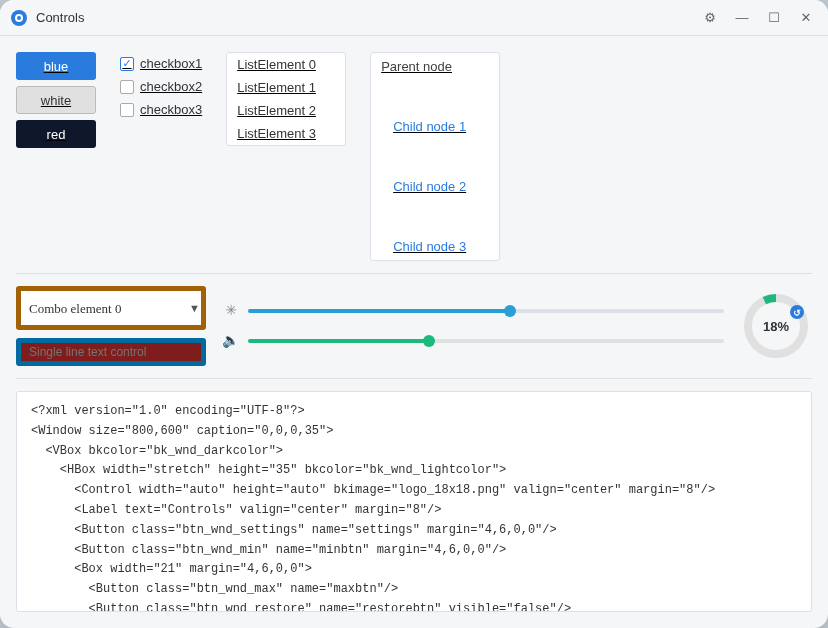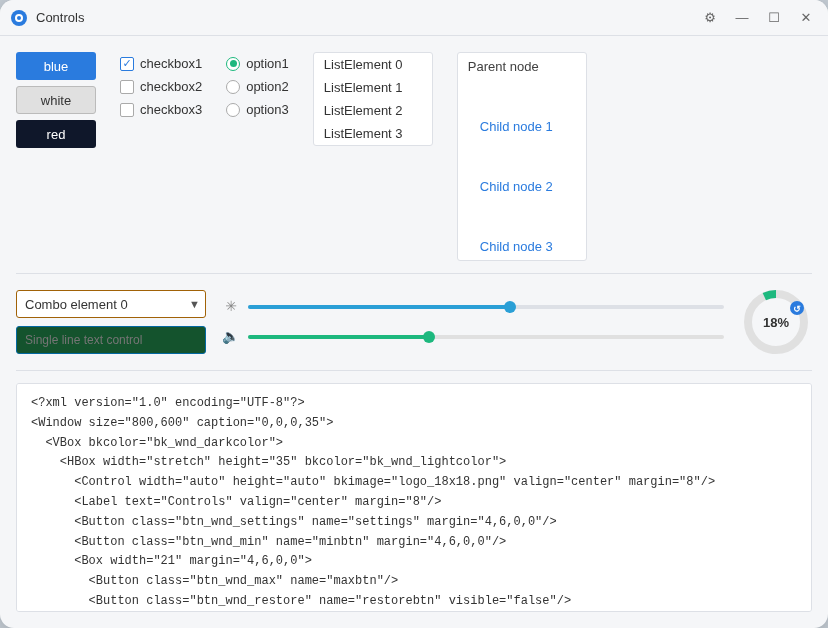--- a/index.html
+++ b/index.html
@@ -64,20 +64,21 @@
       display: flex;
       flex-direction: column;
       gap: 12px;
       overflow: hidden;
     }
     .top-section {
       display: flex;
       align-items: flex-start;
       gap: 24px;
       flex-shrink: 0;
+      text-decoration: underline;
     }
     
     .buttons-group {
       display: flex;
       flex-direction: column;
       gap: 6px;
     }
     .btn-colored {
       width: 80px;
       height: 28px;
@@ -200,45 +201,46 @@
       align-items: center;
       gap: 16px;
       flex-shrink: 0;
     }
     .combo-wrapper {
       position: relative;
       width: 190px;
     }
     .combo-wrapper select {
       width: 100%;
-      height: 28px;
-      border: 1px solid #a16207;
+      height: 44px;
+      border: 5px solid #a16207;
       border-radius: 3px;
       background: white;
       font-size: 13px;
       color: #333;
       padding: 0 28px 0 8px;
       appearance: none;
       cursor: pointer;
+      font-family: Liberation Serif, serif;
     }
     .combo-arrow {
       position: absolute;
       right: 6px;
       top: 50%;
       transform: translateY(-50%);
       color: #555;
       pointer-events: none;
       font-size: 11px;
     }
     .text-input {
       width: 190px;
       height: 28px;
-      border: 1px solid #0369a1;
-      border-radius: 3px;
-      background: #14532d;
+      border: 5px solid #0369a1;
+      border-radius: 3px;
+      background: #7f1d1d;
       font-size: 12px;
       color: #aaa;
       padding: 0 8px;
     }
     
     .sliders-section {
       flex: 1;
       display: flex;
       flex-direction: column;
       gap: 12px;
@@ -354,36 +356,20 @@
         <div class="checkbox-item">
           <div class="checkbox-box"></div>
           <span>checkbox2</span>
         </div>
         <div class="checkbox-item">
           <div class="checkbox-box"></div>
           <span>checkbox3</span>
         </div>
       </div>
 
-      <div class="options-group">
-        <div class="option-item">
-          <div class="radio-circle checked">
-            <div class="radio-inner"></div>
-          </div>
-          <span>option1</span>
-        </div>
-        <div class="option-item">
-          <div class="radio-circle"></div>
-          <span>option2</span>
-        </div>
-        <div class="option-item">
-          <div class="radio-circle"></div>
-          <span>option3</span>
-        </div>
-      </div>
 
       <div class="list-group">
         <div class="list-item">ListElement 0</div>
         <div class="list-item">ListElement 1</div>
         <div class="list-item">ListElement 2</div>
         <div class="list-item">ListElement 3</div>
       </div>
 
       <div class="tree-group">
         <div class="tree-parent">Parent node</div>

